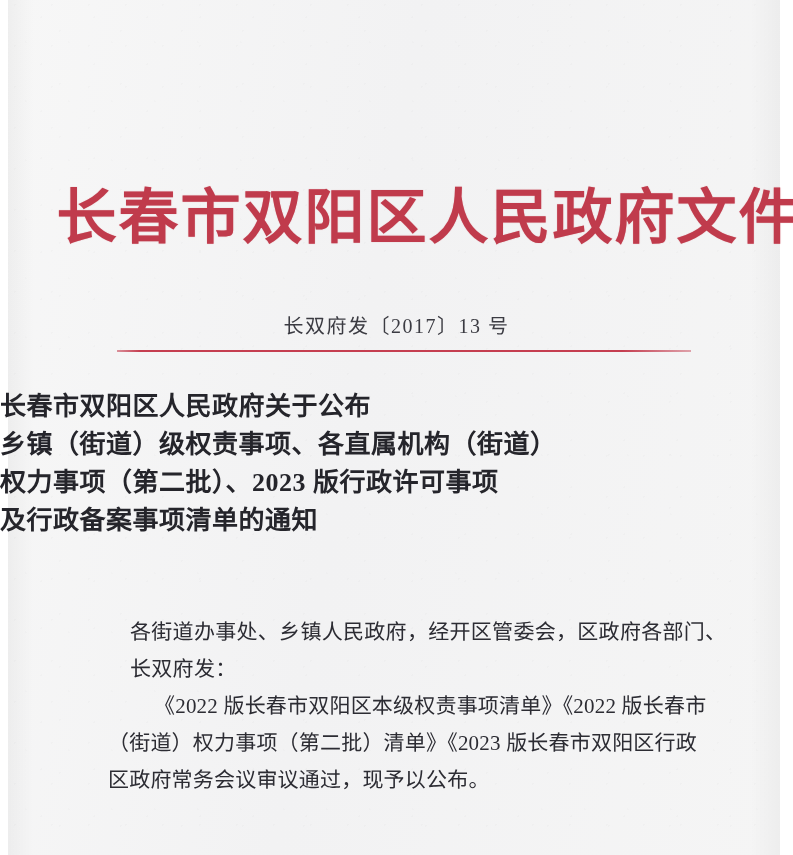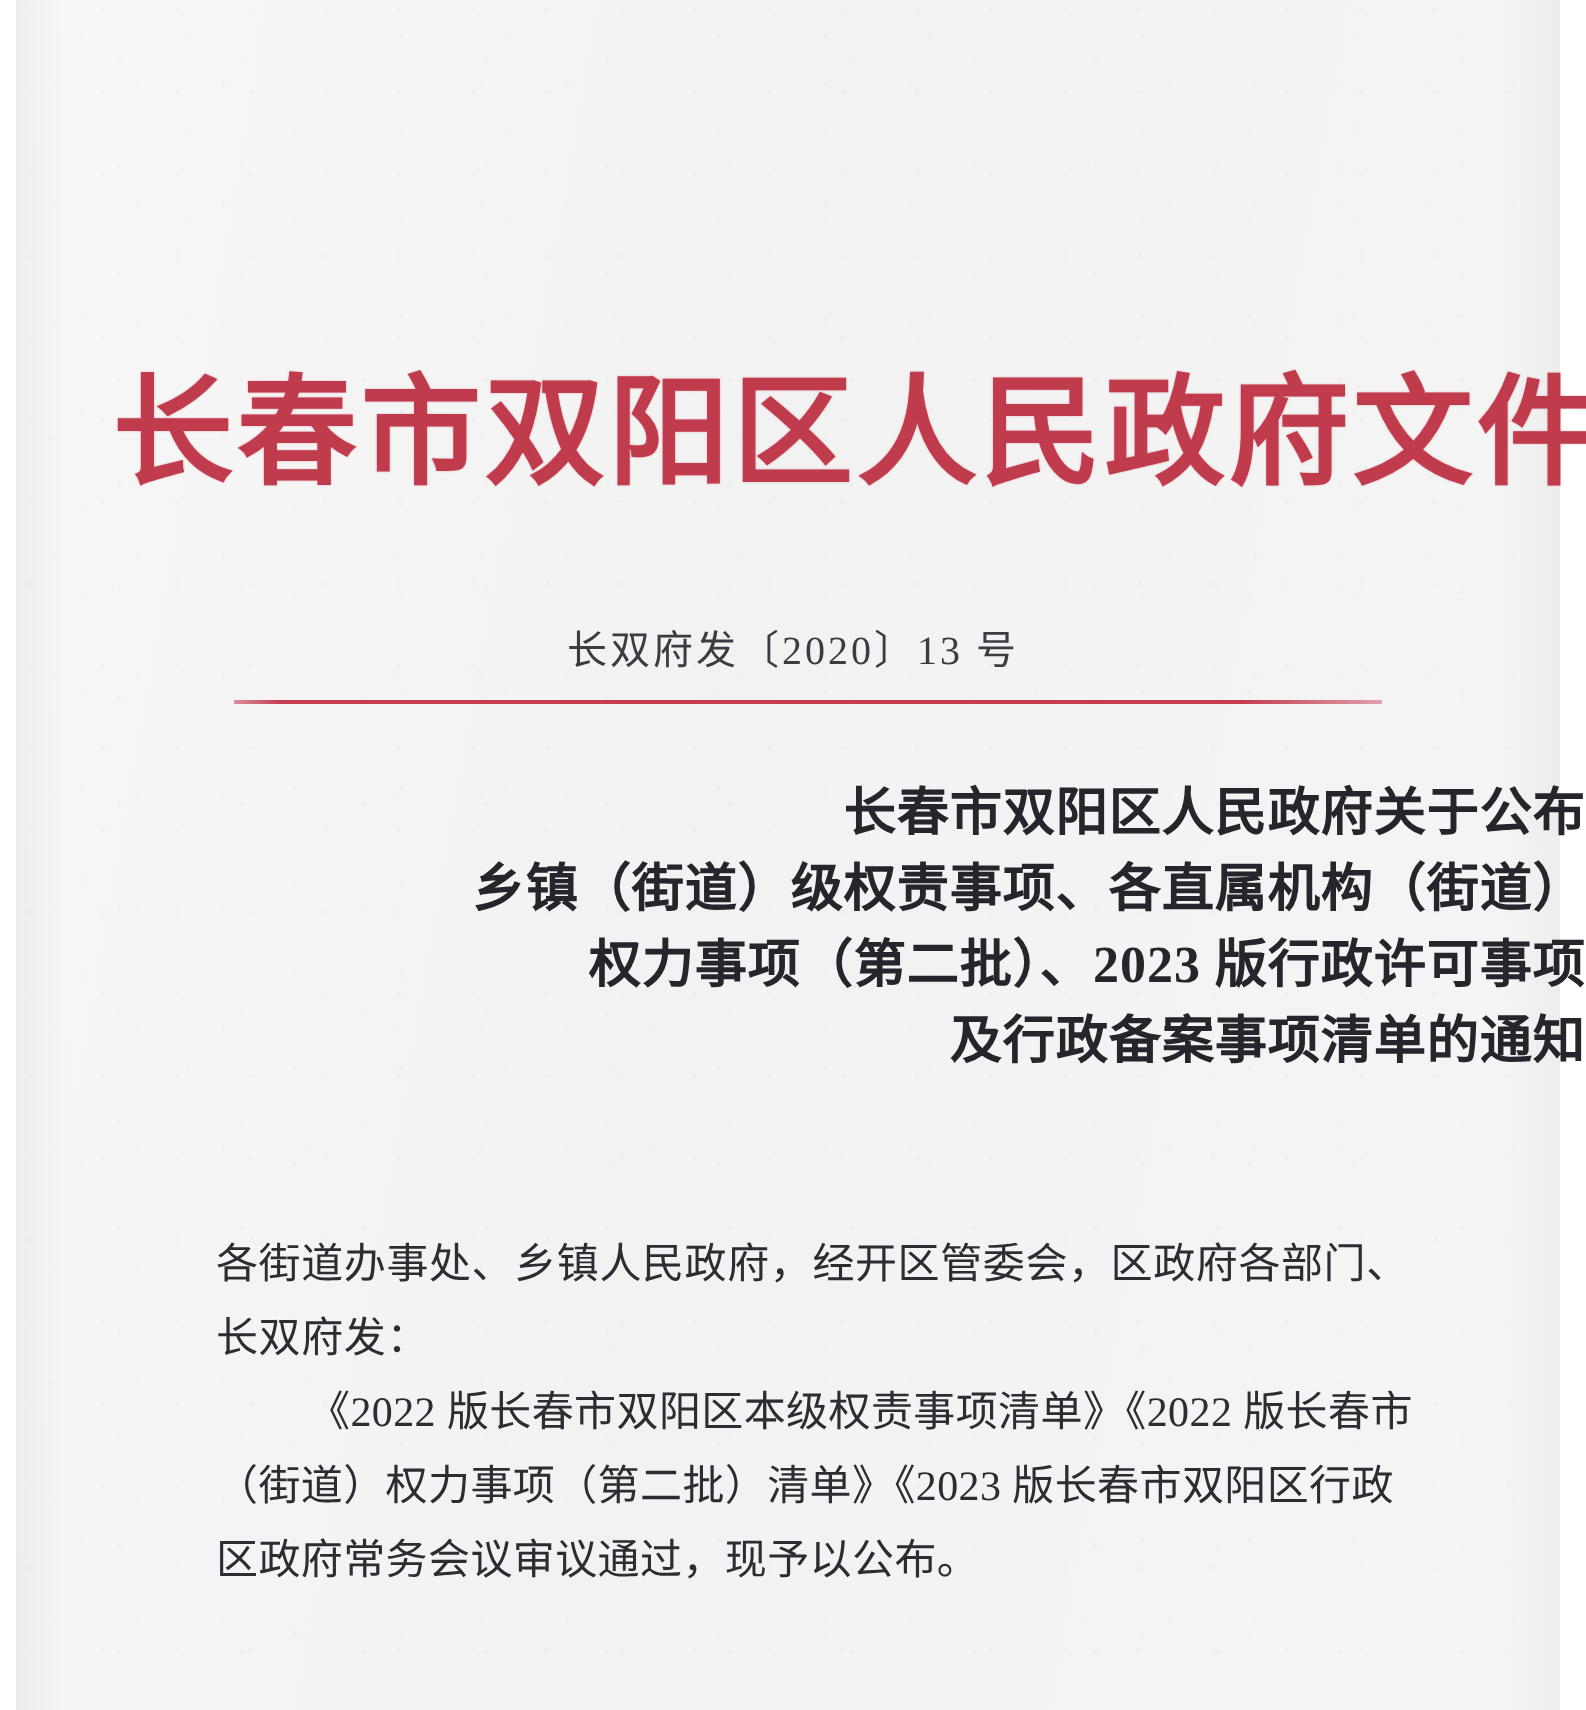--- a/index.html
+++ b/index.html
@@ -94,41 +94,41 @@
         rgba(197,62,80,1) 88%,
         rgba(197,62,80,0.45) 100%);
   }
 
   
   .doc-title {
     position: absolute;
     left: 0;
     top: 388px;
     width: 793px;
-    text-align: right;
+    text-align: left;
     color: #25252b;
     font-weight: 700;
     font-size: 26px;
     line-height: 38px;
     letter-spacing: 0.5px;
   }
   .doc-title .tline { display: block; white-space: nowrap; }
 
   
   .addressee {
     position: absolute;
     left: 108px;
     top: 614px;
     width: 600px;
     color: #2c2c33;
     font-size: 21px;
     line-height: 37px;
     letter-spacing: 0.3px;
   }
-  .addressee .aline { display: block; white-space: nowrap; }
+  .addressee .aline { display: block; white-space: nowrap; margin-left: 22px; }
 
   
   .body-paragraph {
     position: absolute;
     left: 108px;
     top: 688px;
     width: 596px;
     color: #2c2c33;
     font-size: 21px;
     line-height: 37px;
@@ -142,21 +142,21 @@
 
 <div class="page-sheet">
   <div class="sheet-shade-left"></div>
   <div class="sheet-shade-right"></div>
 </div>
 
 <div class="doc-body">
 
   <div class="masthead">长春市双阳区人民政府文件</div>
 
-  <div class="doc-number">长双府发〔2020〕13 号</div>
+  <div class="doc-number">长双府发〔2017〕13 号</div>
 
   <div class="red-rule"></div>
 
   <div class="doc-title">
     <span class="tline">长春市双阳区人民政府关于公布</span>
     <span class="tline">乡镇（街道）级权责事项、各直属机构（街道）</span>
     <span class="tline">权力事项（第二批）、2023 版行政许可事项</span>
     <span class="tline">及行政备案事项清单的通知</span>
   </div>
 

